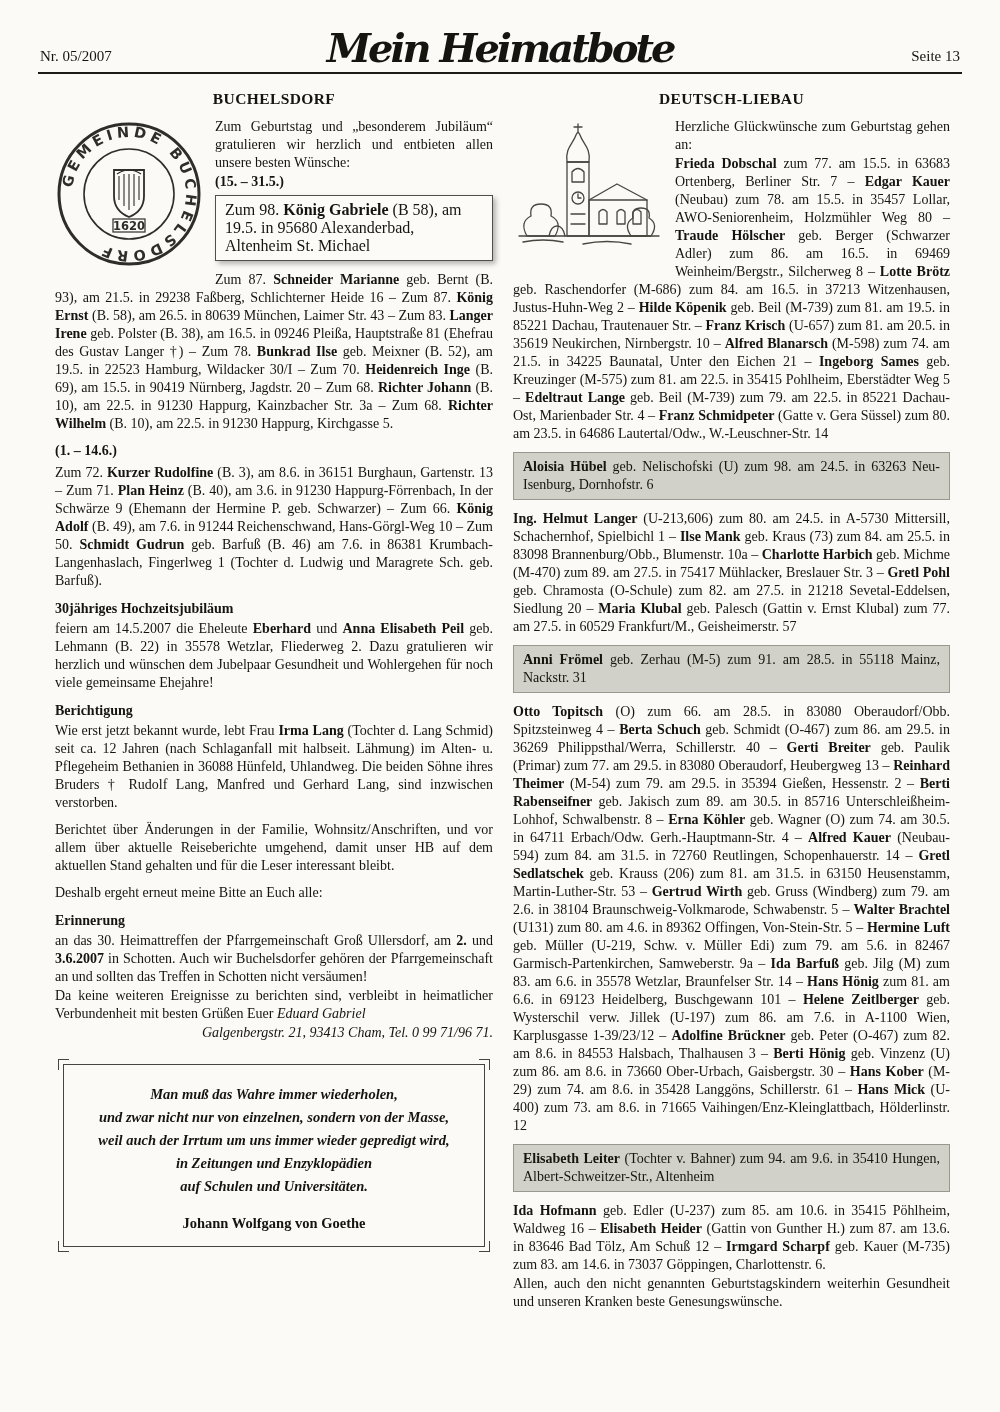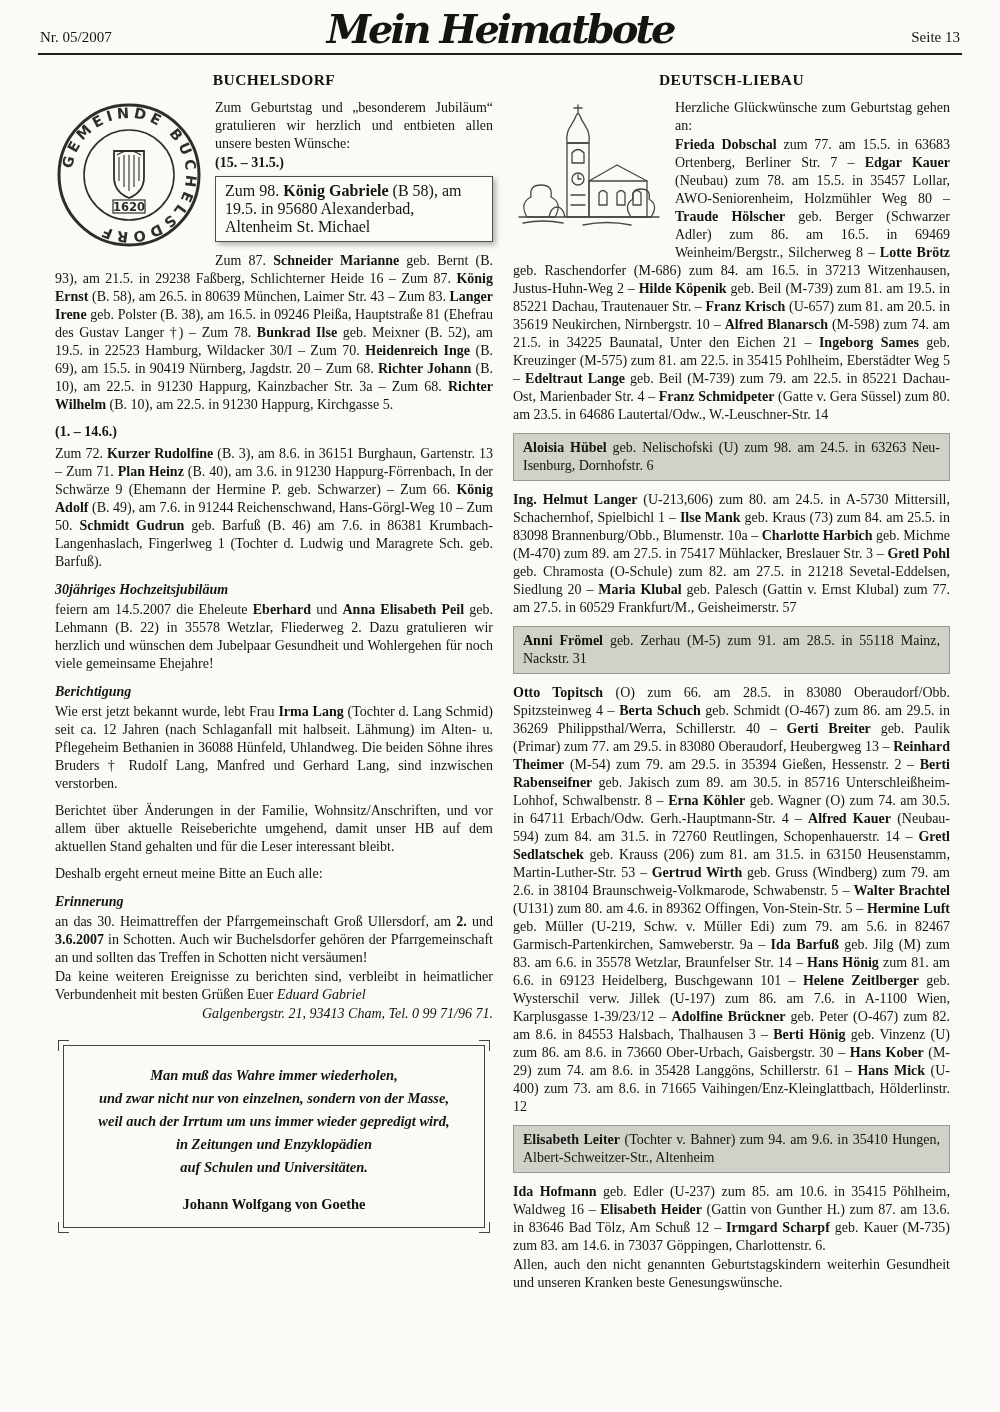--- a/index.html
+++ b/index.html
@@ -5,21 +5,21 @@
   * { margin:0; padding:0; box-sizing:border-box; }
   html,body { width:1000px; height:1412px; }
   body{
     background:#fbfaf7;
     color:#15140f;
     font-family:"Liberation Serif", serif;
     overflow:hidden;
   }
   .header{
     position:relative;
-    height:55px;
+    height:74px;
     margin:0 38px;
     border-bottom:2px solid #1c1b18;
   }
   .issue{ position:absolute; left:2px; bottom:7px; font-size:15px; }
   .pageno{ position:absolute; right:2px; bottom:7px; font-size:15px; }
   .masthead{
     position:absolute; left:50%; transform:translateX(-50%);
     bottom:1px;
     font-family:"DejaVu Serif", serif;
     font-weight:bold; font-style:italic;
@@ -32,21 +32,21 @@
   .col-title{
     text-align:center; font-size:15.5px; font-weight:bold;
     letter-spacing:.4px; margin-bottom:10px;
   }
   .bt{
     font-size:14px; line-height:18px; text-align:justify;
     margin-bottom:9px;
   }
   .tight{ margin-bottom:1px; }
   .range{ font-weight:bold; font-size:14px; line-height:18px; margin:1px 0 4px; }
-  .subhead{ font-weight:bold; font-size:14px; line-height:18px; margin:10px 0 2px;font-style:italic; }
+  .subhead{ font-weight:bold; font-size:14px; line-height:18px; margin:10px 0 2px; }
   .seal{ float:left; width:148px; height:148px; margin:2px 12px 6px 0; }
   .church{ float:left; width:152px; height:148px; margin:2px 10px 4px 0; }
   .note-box{
     overflow:hidden;
     border:1px solid #50504a;
     background:#fcfbf8;
     box-shadow:3px 3px 5px rgba(0,0,0,.28);
     padding:5px 9px;
     font-size:16px; line-height:18px; text-align:left;
     margin:4px 0 10px;

